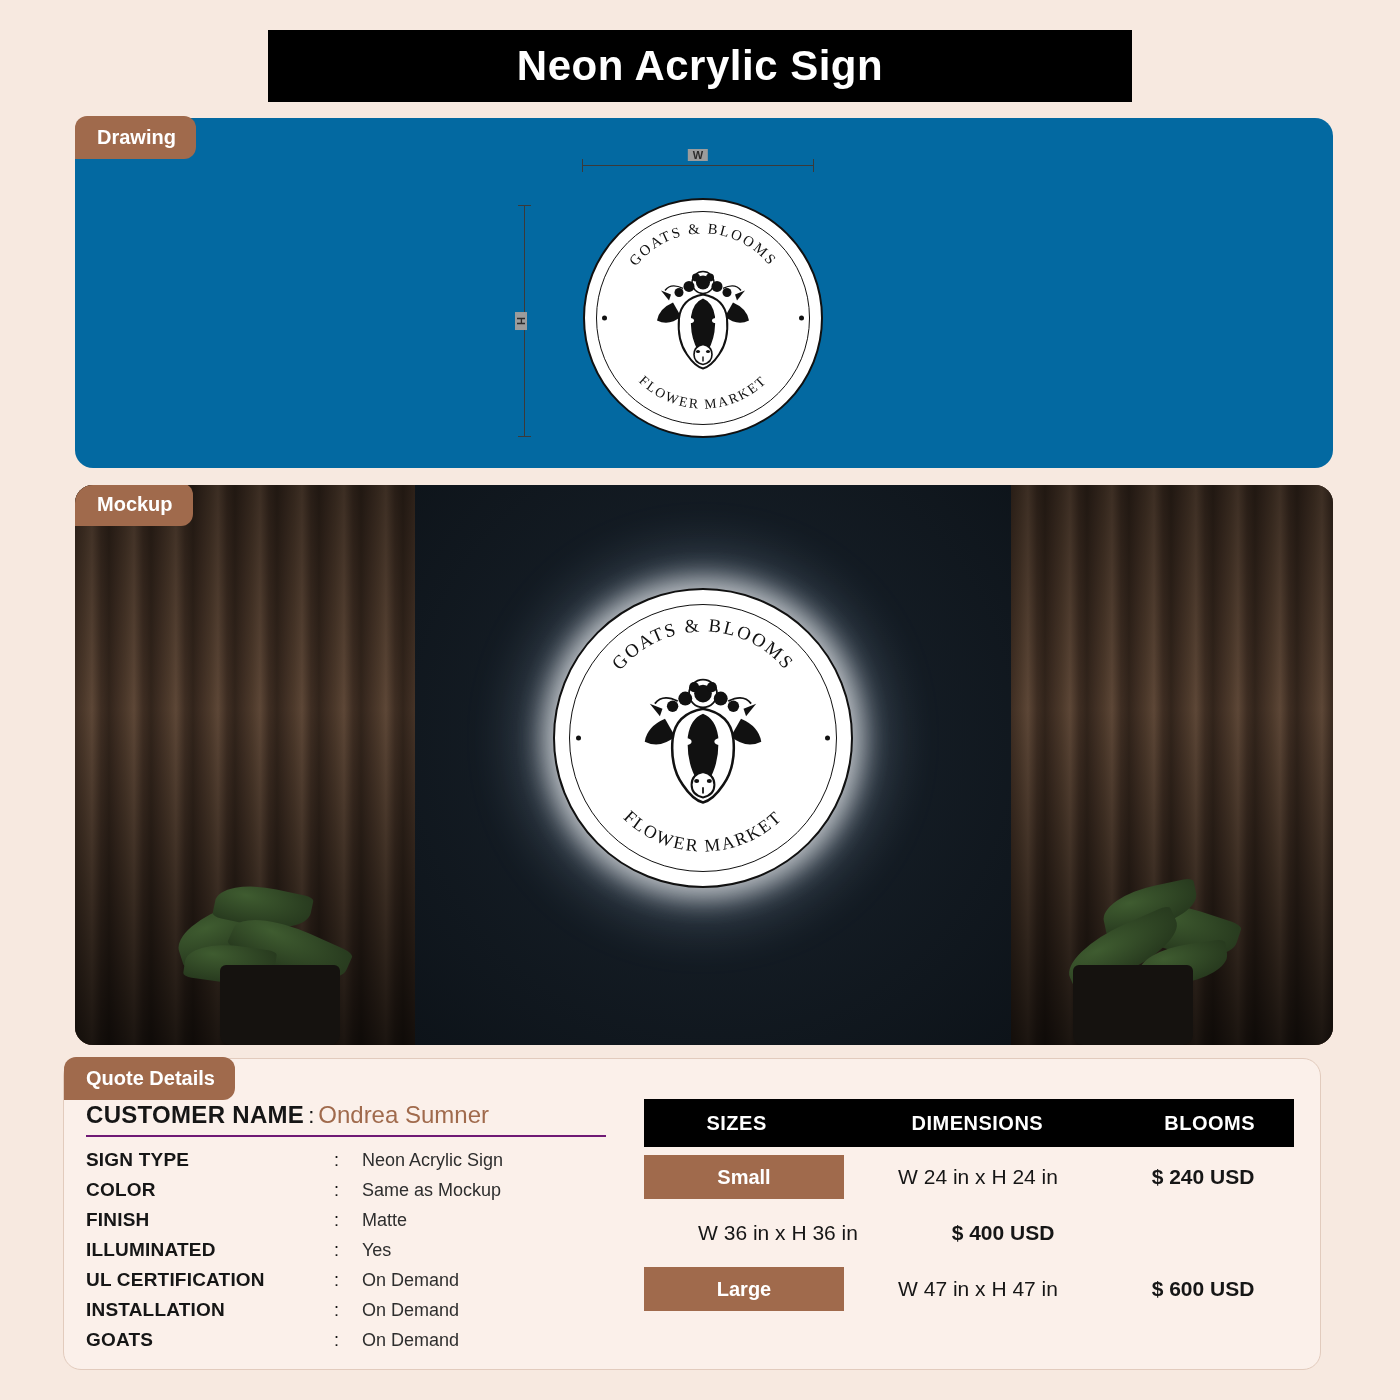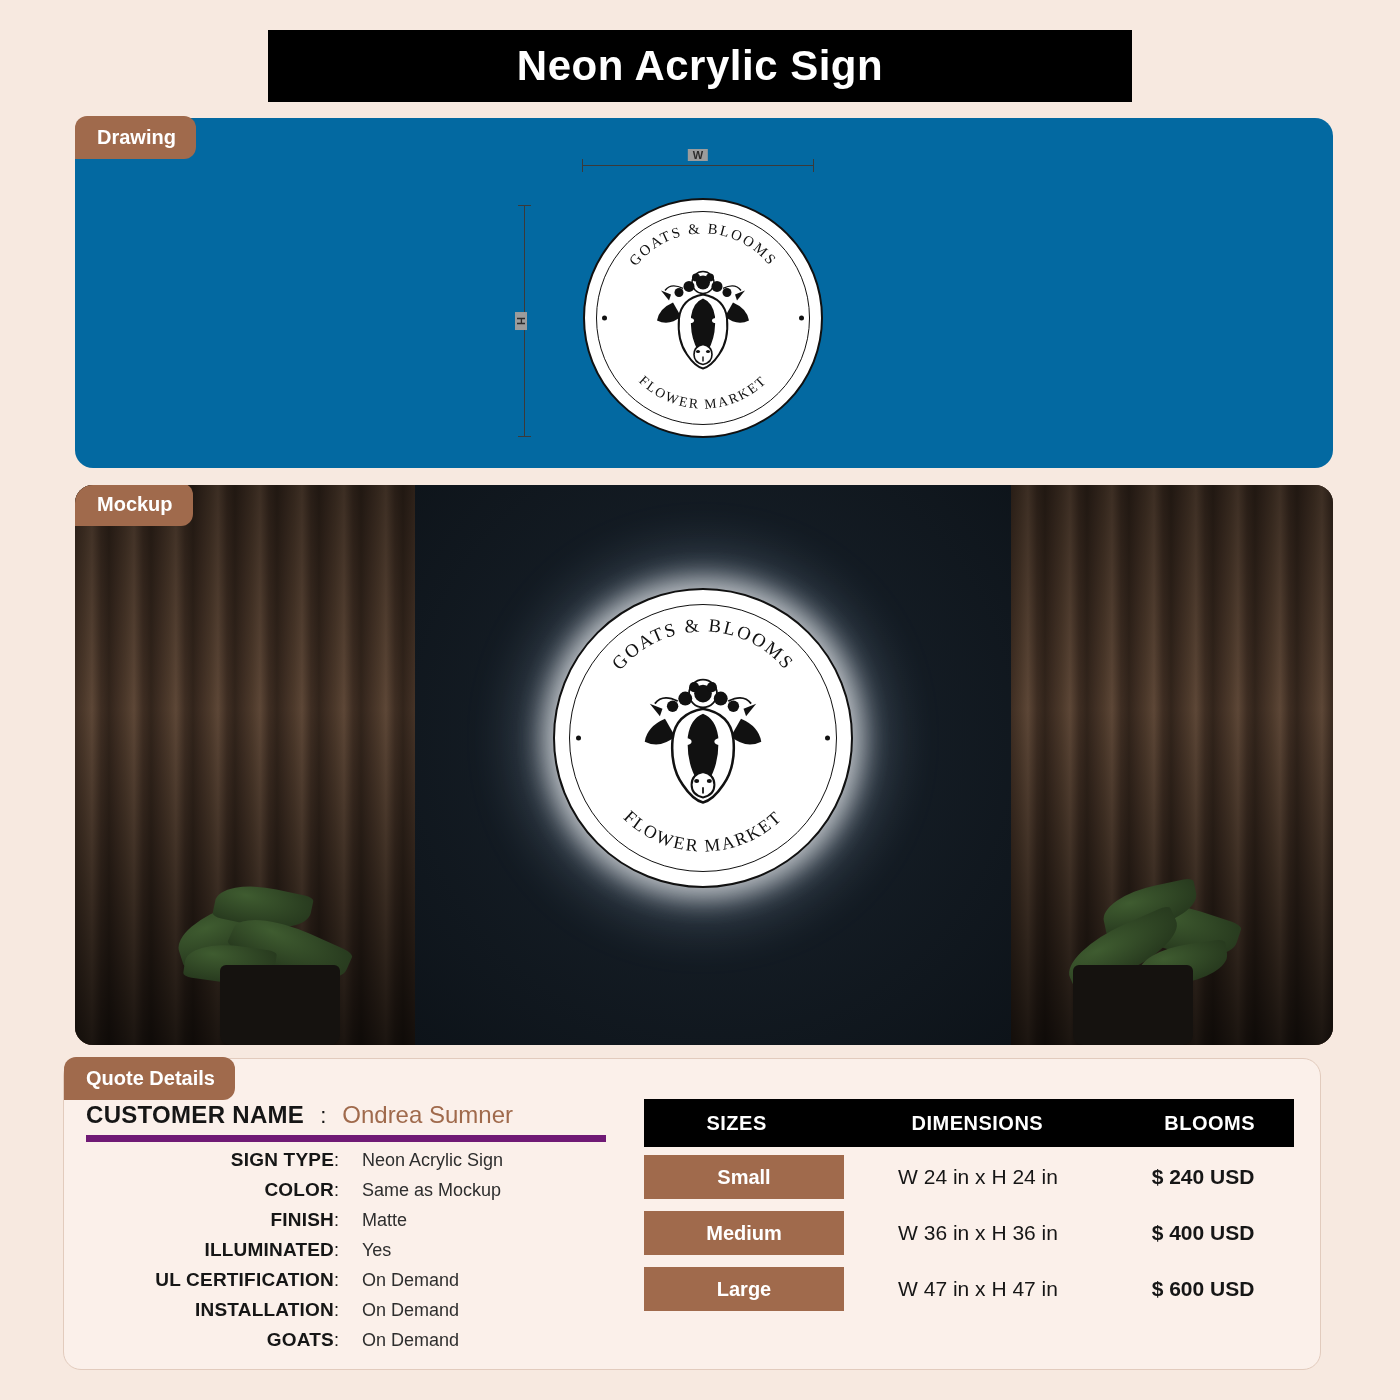--- a/index.html
+++ b/index.html
@@ -196,23 +196,23 @@
     left: 63px; top: 1058px;
     width: 1258px; height: 312px;
     background: #fbf0ea;
     border: 1px solid #e2cbbd;
   }
 
   .customer-row {
     position: absolute;
     left: 22px; top: 42px;
     width: 520px;
-    border-bottom: 7px solid #701a75;
+    border-bottom: 2px solid #701a75;
     padding-bottom: 6px;
-    display: flex; align-items: baseline; gap: 16px;
+    display: flex; align-items: baseline; gap: 4px;
   }
   .customer-label {
     font-size: 24px; font-weight: bold; color: #161616; letter-spacing: .3px;
   }
   .customer-colon { font-size: 22px; color: #161616; }
   .customer-value {
     font-size: 24px; color: #a06a4c;
   }
 
   .spec-list {
@@ -221,21 +221,21 @@
     width: 560px;
   }
   .spec-row {
     display: flex;
     align-items: baseline;
     margin-bottom: 3px;
     height: 27px;
   }
   .spec-key {
     width: 248px;
-    font-size: 19px; font-weight: bold; color: #161616; letter-spacing: .2px; text-align: right;
+    font-size: 19px; font-weight: bold; color: #161616; letter-spacing: .2px;
   }
   .spec-colon { width: 28px; font-size: 18px; color: #161616; }
   .spec-val { font-size: 18px; color: #2e2e2e; }
 
   
   .price-table {
     position: absolute;
     left: 580px; top: 40px;
     width: 650px;
   }
@@ -481,21 +481,20 @@
       <div class="pt-c2">DIMENSIONS</div>
       <div class="pt-c3">BLOOMS</div>
     </div>
     <div id="price-rows">
         <div class="pt-row">
           <div class="pt-size">Small</div>
           <div class="pt-dim">W 24 in x H 24 in</div>
           <div class="pt-price">$ 240 USD</div>
         </div>
         <div class="pt-row">
-          <div class="pt-size">Medium</div>
           <div class="pt-dim">W 36 in x H 36 in</div>
           <div class="pt-price">$ 400 USD</div>
         </div>
         <div class="pt-row">
           <div class="pt-size">Large</div>
           <div class="pt-dim">W 47 in x H 47 in</div>
           <div class="pt-price">$ 600 USD</div>
         </div>
       </div>
   </div>

